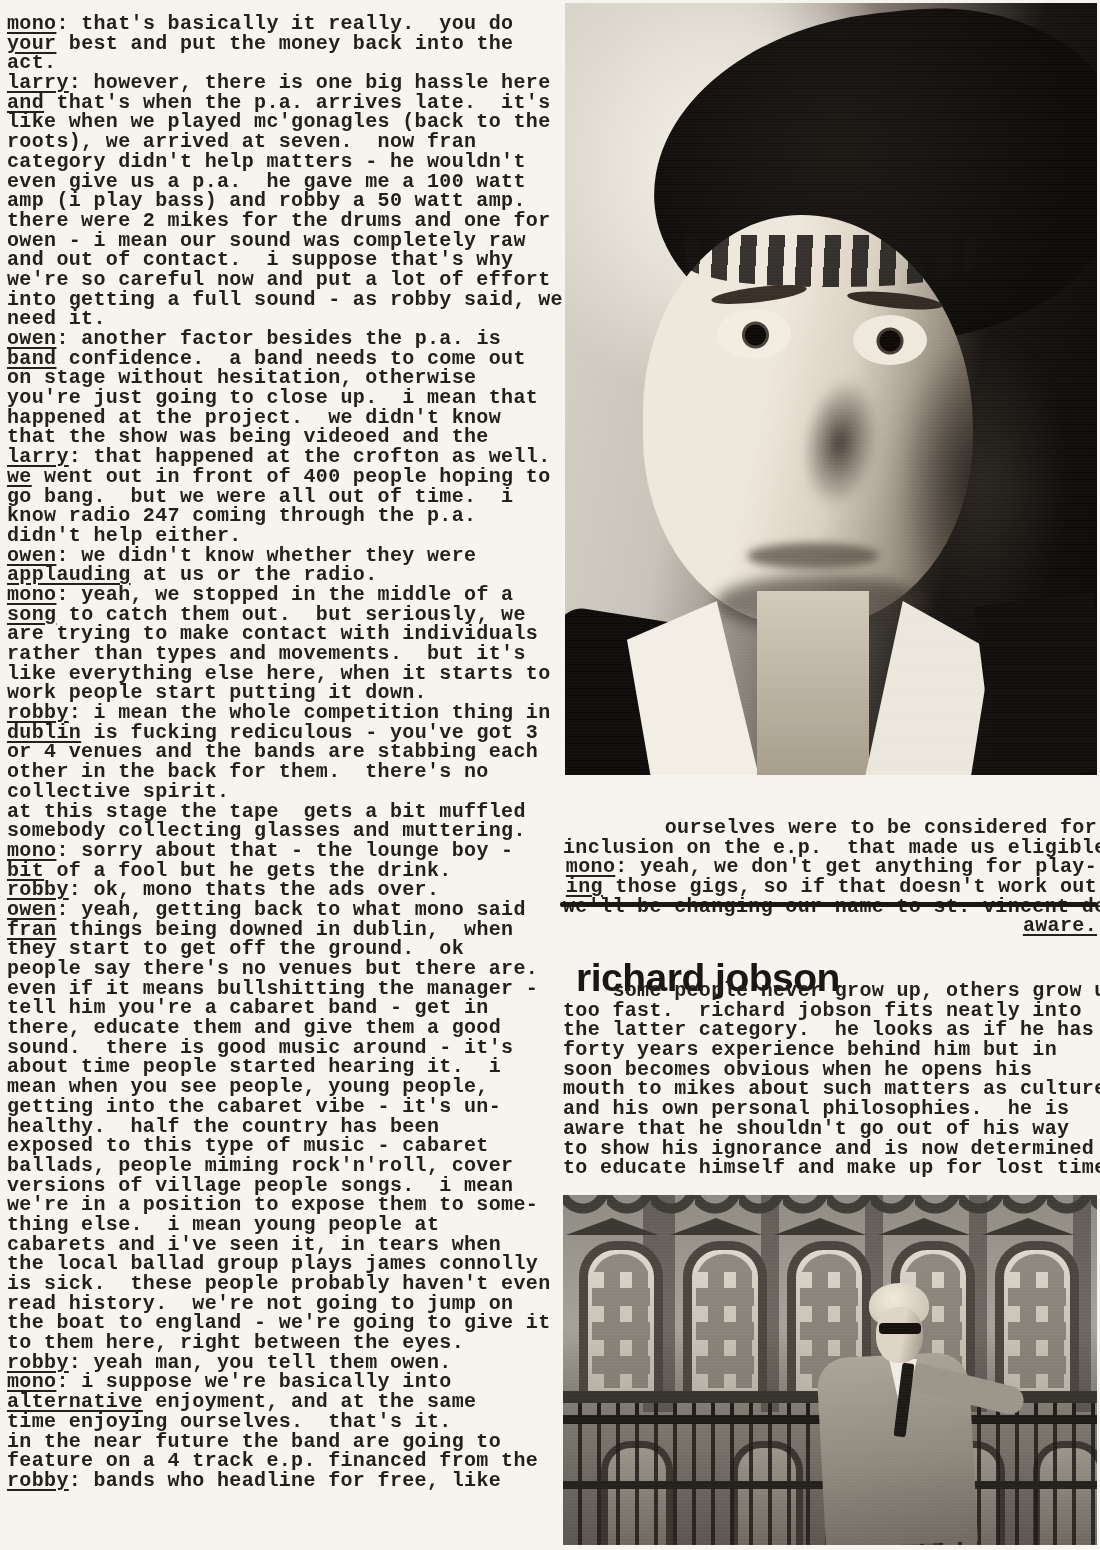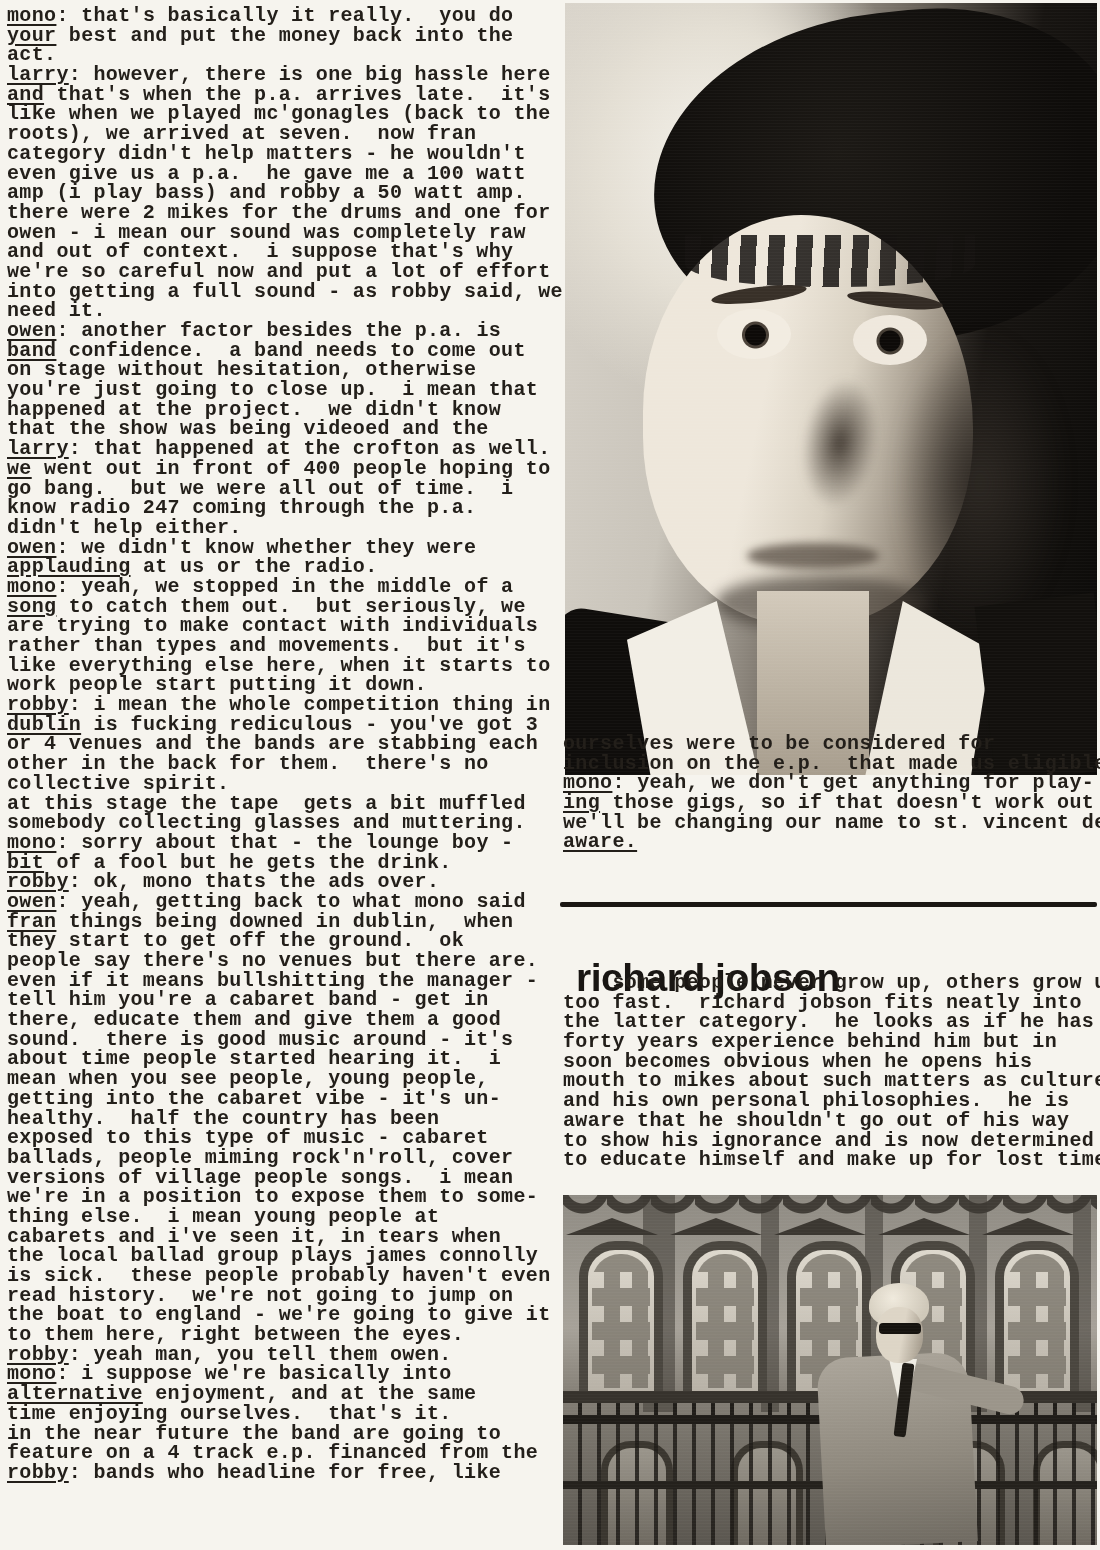--- a/index.html
+++ b/index.html
@@ -1,23 +1,23 @@
 <!DOCTYPE html>
 <html><head>
 <meta charset="utf-8">
 <style>
   html,body{margin:0;padding:0;background:#d8d5cf;}
   .page{position:relative;width:1100px;height:1550px;background:#f6f4ee;overflow:hidden;
         font-family:"Liberation Mono","DejaVu Sans Mono",monospace;color:#231f1a;}
   
-  .tcol{position:absolute;font-size:20px;line-height:19.7px;letter-spacing:.35px;font-weight:700;}
+  .tcol{position:absolute;font-size:20px;line-height:19.7px;letter-spacing:.35px;font-weight:700;margin-top:8px;}
   .tline{white-space:pre;height:19.7px;}
   .tline .u{text-decoration:underline;text-decoration-thickness:2px;text-underline-offset:3px;}
   #left-col{left:7px;top:6px;width:552px;}
-  #right-col{left:563px;top:734px;width:534px;}
+  #right-col{left:563px;top:810px;width:534px;text-align:right;}
   #intro-col{left:563px;top:973px;width:534px;}
   
   .rule{position:absolute;left:560px;top:902px;width:537px;height:5px;background:#1b1713;border-radius:2px;}
   .headline{position:absolute;left:560px;top:940px;margin:16px;font-family:Liberation Sans, sans-serif;
             font-weight:700;font-size:39px;letter-spacing:-.5px;color:#191613;}
   
   .photo-top{position:absolute;left:565px;top:3px;width:532px;height:772px;overflow:hidden;
     background:linear-gradient(100deg,#d8d3ca 0%,#c9c4ba 28%,#6e675e 52%,#171411 72%,#0b0a08 100%);}
   .photo-top>div{position:absolute;}
   .pt-light{left:-60px;top:-80px;width:420px;height:480px;border-radius:50%;
@@ -99,21 +99,21 @@
       <div class="tline">act.</div>
       <div class="tline"><span class="u">larry</span>: however, there is one big hassle here</div>
       <div class="tline"><span class="u">and</span> that's when the p.a. arrives late.  it's</div>
       <div class="tline">like when we played mc'gonagles (back to the</div>
       <div class="tline">roots), we arrived at seven.  now fran</div>
       <div class="tline">category didn't help matters - he wouldn't</div>
       <div class="tline">even give us a p.a.  he gave me a 100 watt</div>
       <div class="tline">amp (i play bass) and robby a 50 watt amp.</div>
       <div class="tline">there were 2 mikes for the drums and one for</div>
       <div class="tline">owen - i mean our sound was completely raw</div>
-      <div class="tline">and out of context.  i suppose that's why</div>
+      <div class="tline">and out of contact.  i suppose that's why</div>
       <div class="tline">we're so careful now and put a lot of effort</div>
       <div class="tline">into getting a full sound - as robby said, we</div>
       <div class="tline">need it.</div>
       <div class="tline"><span class="u">owen</span>: another factor besides the p.a. is</div>
       <div class="tline"><span class="u">band</span> confidence.  a band needs to come out</div>
       <div class="tline">on stage without hesitation, otherwise</div>
       <div class="tline">you're just going to close up.  i mean that</div>
       <div class="tline">happened at the project.  we didn't know</div>
       <div class="tline">that the show was being videoed and the</div>
       <div class="tline"><span class="u">larry</span>: that happened at the crofton as well.</div>

